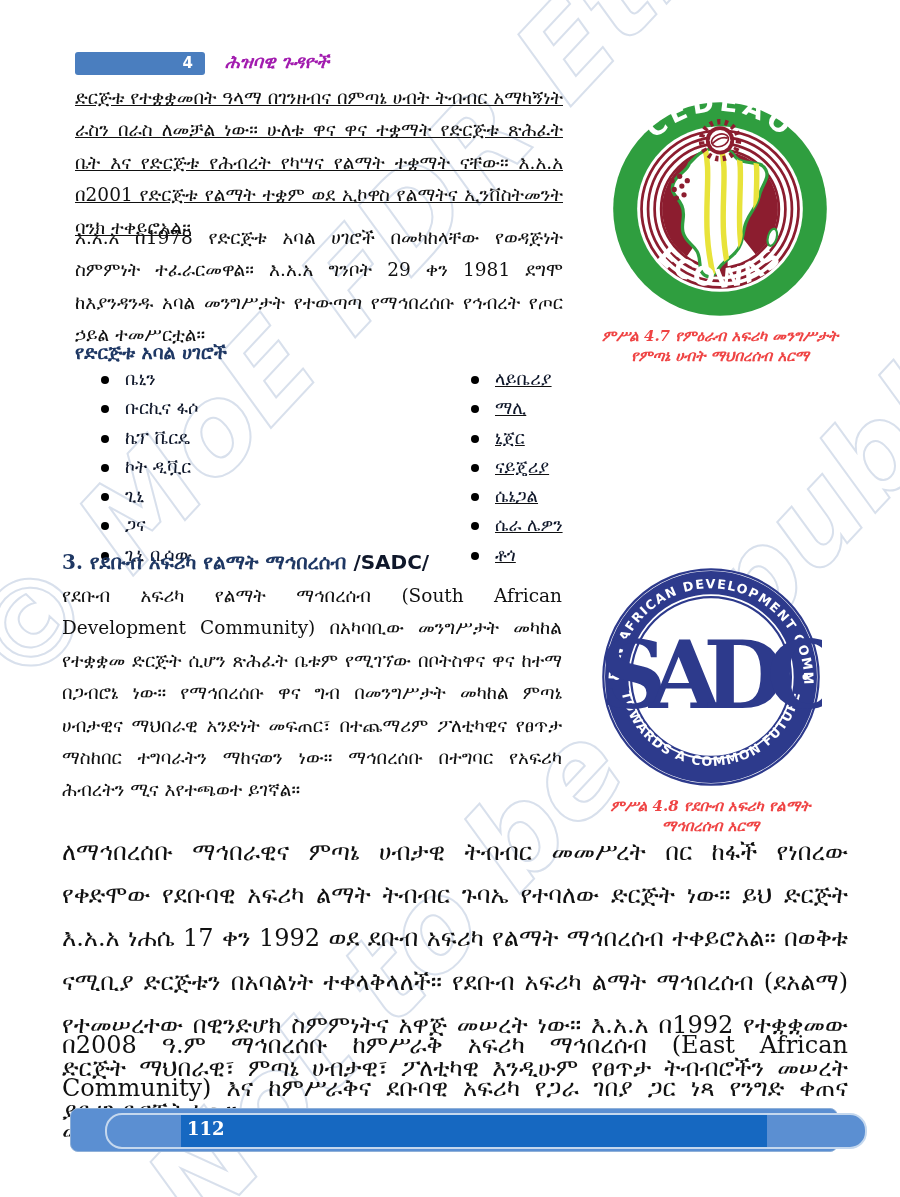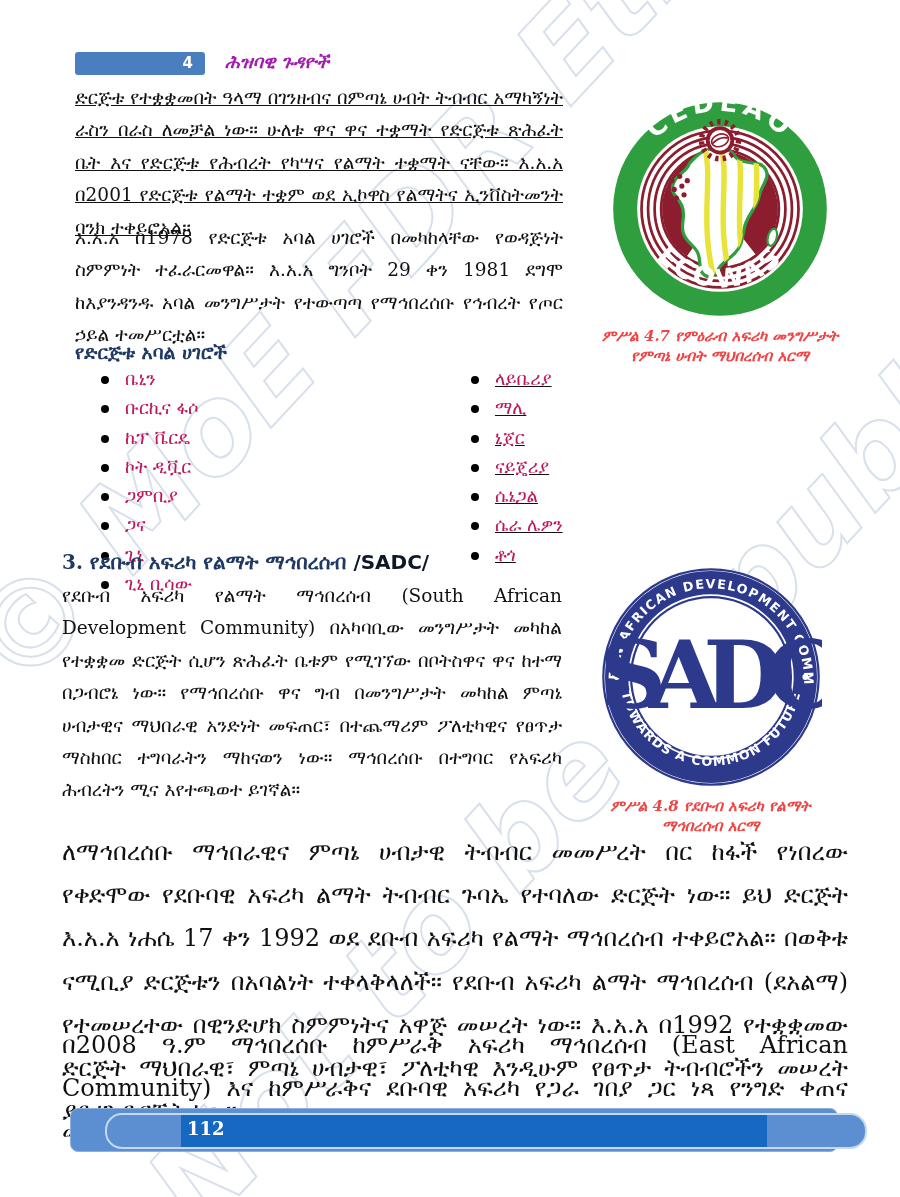--- a/index.html
+++ b/index.html
@@ -26,21 +26,21 @@
   .wide{left:62px;width:786px;font-size:24px;line-height:1.8;}
   .p4{top:831px;}
   .p5{top:1024px;}
   .shead{color:#1f3864;font-weight:bold;}
   .members-head{left:75px;top:341px;font-size:19px;}
   .sec3{left:62px;top:550px;font-size:20px;font-family:"DejaVu Serif",serif;}
   .sec3 .latin{color:#0f172a;font-family:"DejaVu Sans",sans-serif;}
   
   .lists{left:75px;top:367px;width:520px;display:flex;}
   ul.mlist{list-style:none;margin:0;padding:0;}
-  ul.mlist li{position:relative;padding-left:50px;margin-bottom:5px;color:#be185d;
+  ul.mlist li{position:relative;padding-left:50px;margin-bottom:5px;color:#0f172a;
               font-size:18px;line-height:1.35;}
   ul.mlist li::before{content:"";position:absolute;left:26px;top:9px;width:8px;height:8px;
                       border-radius:50%;background:#000;}
   .mlist-left{width:370px;}
   .mlist-right{width:150px;text-decoration:underline;}
   
   .fig{display:flex;flex-direction:column;align-items:center;}
   .fig47{left:585px;top:100px;width:270px;}
   .fig48{left:568px;top:566px;width:285px;}
   .caption{color:#ef4444;font-weight:bold;font-style:italic;font-size:15px;
@@ -128,23 +128,22 @@
     </div>
   </div>
 
   <div class="layer shead members-head">የድርጅቱ አባል ሀገሮች</div>
   <div class="layer lists">
     <ul class="mlist mlist-left">
       <li>ቤኒን</li>
       <li>ቡርኪና ፋሶ</li>
       <li>ኬፕ ቬርዴ</li>
       <li>ኮት ዲቯር</li>
-      <li>ጋምቢያ</li>
+      <li>ጊኒ</li>
       <li>ጋና</li>
-      <li>ጊኒ</li>
       <li>ጊኒ ቢሳው</li>
     </ul>
     <ul class="mlist mlist-right">
       <li>ላይቤሪያ</li>
       <li>ማሊ</li>
       <li>ኒጀር</li>
       <li>ናይጄሪያ</li>
       <li>ሴኔጋል</li>
       <li>ሴራ ሌዎን</li>
       <li>ቶጎ</li>

